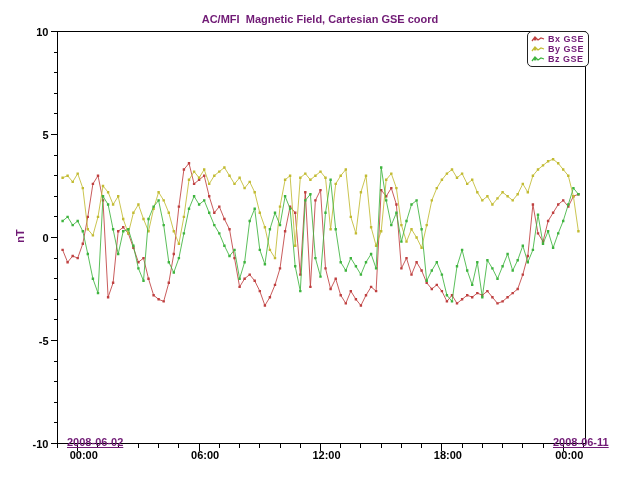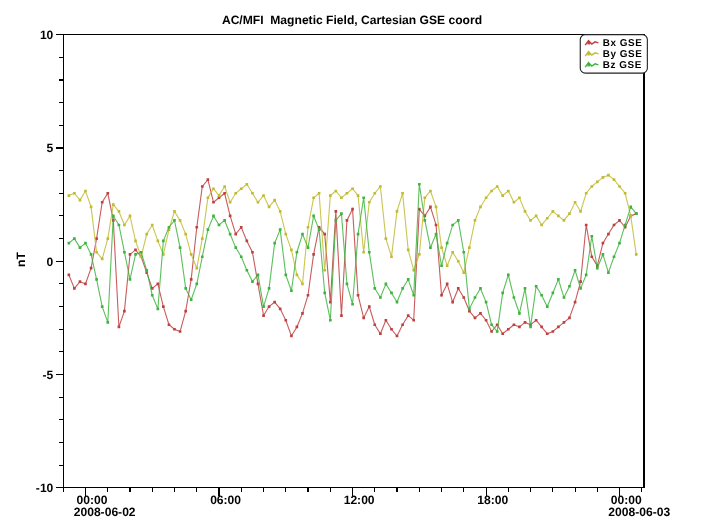--- a/index.html
+++ b/index.html
@@ -1,23 +1,23 @@
 <!DOCTYPE html>
 <html><head>
 <meta charset="utf-8">
 <style>
   html,body{margin:0;padding:0;background:#fff;}
   #figure{position:relative;width:640px;height:480px;background:#fff;overflow:hidden;
-          font-family:"Liberation Sans",sans-serif;color:#000000;}
+          font-family:"Liberation Sans",sans-serif;color:#701a75;}
   #chart-title{position:absolute;top:13px;left:0;width:640px;text-align:center;
                font:700 11px "Liberation Sans",sans-serif;white-space:pre;}
   #y-axis-label{position:absolute;left:8px;top:230px;width:24px;text-align:center;
                 font:700 11px "Liberation Sans",sans-serif;
                 transform:rotate(-90deg);transform-origin:center;}
-  .date-label{position:absolute;top:460px;font:700 11px "Liberation Sans",sans-serif;white-space:nowrap;}
+  .date-label{position:absolute;top:436px;font:700 11px "Liberation Sans",sans-serif;white-space:nowrap;text-decoration:underline;}
   #date-start{left:67px;}
   #date-end{left:553px;}
   #legend{position:absolute;left:527px;top:31px;background:#fff;border:1px solid #222;
           border-radius:5px;padding:2px 4px 2px 3px;z-index:5;}
   .legend-row{display:flex;align-items:center;gap:3px;height:10px;text-align:center;}
   .legend-label{font:700 9px "Liberation Sans",sans-serif;white-space:nowrap;letter-spacing:0.5px;}
   svg text{font:700 11px "Liberation Sans",sans-serif;fill:#000;}
   #chart-svg{position:absolute;left:0;top:0;}
 </style>
 </head>
@@ -95,21 +95,21 @@
         <polyline points="62.6,177.8 67.6,175.7 72.7,181.9 77.7,173.6 82.8,188.1 87.8,229.3 92.9,235.4 98.0,216.9 103.0,186.0 108.1,192.2 113.1,204.5 118.2,196.3 123.2,219.0 128.3,233.4 133.4,212.8 138.4,204.5 143.5,219.0 148.5,231.3 153.6,208.7 158.6,192.2 163.7,200.4 168.8,212.8 173.8,231.3 178.9,243.7 183.9,216.9 189.0,179.8 194.1,171.6 199.1,177.8 204.2,169.5 209.2,183.9 214.3,175.7 219.3,171.6 224.4,167.5 229.5,175.7 234.5,183.9 239.6,177.8 244.6,188.1 249.7,181.9 254.7,192.2 259.8,212.8 264.9,227.2 269.9,249.9 275.0,258.1 280.0,206.6 285.1,179.8 290.1,175.7 295.2,245.7 300.3,177.8 305.3,173.6 310.4,179.8 315.4,175.7 320.5,171.6 325.5,177.8 330.6,229.3 335.7,183.9 340.7,175.7 345.8,169.5 350.8,216.9 355.9,233.4 360.9,192.2 366.0,175.7 371.1,227.2 376.1,245.7 381.2,231.3 386.2,179.8 391.3,173.6 396.4,188.1 401.4,225.1 406.5,241.6 411.5,229.3 416.6,237.5 421.6,247.8 426.7,225.1 431.8,200.4 436.8,188.1 441.9,179.8 446.9,173.6 452.0,169.5 457.0,177.8 462.1,173.6 467.2,183.9 472.2,179.8 477.3,192.2 482.3,200.4 487.4,196.3 492.4,204.5 497.5,198.4 502.6,192.2 507.6,196.3 512.7,200.4 517.7,194.2 522.8,183.9 527.8,192.2 532.9,175.7 538.0,169.5 543.0,165.4 548.1,161.3 553.1,159.2 558.2,163.3 563.2,169.5 568.3,175.7 573.4,196.3 578.4,231.3" fill="none" stroke="#c2bb32" stroke-width="1" stroke-opacity="0.85"></polyline>
         <path d="M61.4,176.6h2.4v2.4h-2.4zM66.4,174.5h2.4v2.4h-2.4zM71.5,180.7h2.4v2.4h-2.4zM76.5,172.4h2.4v2.4h-2.4zM81.6,186.9h2.4v2.4h-2.4zM86.6,228.1h2.4v2.4h-2.4zM91.7,234.2h2.4v2.4h-2.4zM96.8,215.7h2.4v2.4h-2.4zM101.8,184.8h2.4v2.4h-2.4zM106.9,191.0h2.4v2.4h-2.4zM111.9,203.3h2.4v2.4h-2.4zM117.0,195.1h2.4v2.4h-2.4zM122.0,217.8h2.4v2.4h-2.4zM127.1,232.2h2.4v2.4h-2.4zM132.2,211.6h2.4v2.4h-2.4zM137.2,203.3h2.4v2.4h-2.4zM142.3,217.8h2.4v2.4h-2.4zM147.3,230.1h2.4v2.4h-2.4zM152.4,207.5h2.4v2.4h-2.4zM157.4,191.0h2.4v2.4h-2.4zM162.5,199.2h2.4v2.4h-2.4zM167.6,211.6h2.4v2.4h-2.4zM172.6,230.1h2.4v2.4h-2.4zM177.7,242.5h2.4v2.4h-2.4zM182.7,215.7h2.4v2.4h-2.4zM187.8,178.6h2.4v2.4h-2.4zM192.9,170.4h2.4v2.4h-2.4zM197.9,176.6h2.4v2.4h-2.4zM203.0,168.3h2.4v2.4h-2.4zM208.0,182.7h2.4v2.4h-2.4zM213.1,174.5h2.4v2.4h-2.4zM218.1,170.4h2.4v2.4h-2.4zM223.2,166.3h2.4v2.4h-2.4zM228.3,174.5h2.4v2.4h-2.4zM233.3,182.7h2.4v2.4h-2.4zM238.4,176.6h2.4v2.4h-2.4zM243.4,186.9h2.4v2.4h-2.4zM248.5,180.7h2.4v2.4h-2.4zM253.5,191.0h2.4v2.4h-2.4zM258.6,211.6h2.4v2.4h-2.4zM263.7,226.0h2.4v2.4h-2.4zM268.7,248.7h2.4v2.4h-2.4zM273.8,256.9h2.4v2.4h-2.4zM278.8,205.4h2.4v2.4h-2.4zM283.9,178.6h2.4v2.4h-2.4zM288.9,174.5h2.4v2.4h-2.4zM294.0,244.5h2.4v2.4h-2.4zM299.1,176.6h2.4v2.4h-2.4zM304.1,172.4h2.4v2.4h-2.4zM309.2,178.6h2.4v2.4h-2.4zM314.2,174.5h2.4v2.4h-2.4zM319.3,170.4h2.4v2.4h-2.4zM324.3,176.6h2.4v2.4h-2.4zM329.4,228.1h2.4v2.4h-2.4zM334.5,182.7h2.4v2.4h-2.4zM339.5,174.5h2.4v2.4h-2.4zM344.6,168.3h2.4v2.4h-2.4zM349.6,215.7h2.4v2.4h-2.4zM354.7,232.2h2.4v2.4h-2.4zM359.7,191.0h2.4v2.4h-2.4zM364.8,174.5h2.4v2.4h-2.4zM369.9,226.0h2.4v2.4h-2.4zM374.9,244.5h2.4v2.4h-2.4zM380.0,230.1h2.4v2.4h-2.4zM385.0,178.6h2.4v2.4h-2.4zM390.1,172.4h2.4v2.4h-2.4zM395.2,186.9h2.4v2.4h-2.4zM400.2,223.9h2.4v2.4h-2.4zM405.3,240.4h2.4v2.4h-2.4zM410.3,228.1h2.4v2.4h-2.4zM415.4,236.3h2.4v2.4h-2.4zM420.4,246.6h2.4v2.4h-2.4zM425.5,223.9h2.4v2.4h-2.4zM430.6,199.2h2.4v2.4h-2.4zM435.6,186.9h2.4v2.4h-2.4zM440.7,178.6h2.4v2.4h-2.4zM445.7,172.4h2.4v2.4h-2.4zM450.8,168.3h2.4v2.4h-2.4zM455.8,176.6h2.4v2.4h-2.4zM460.9,172.4h2.4v2.4h-2.4zM466.0,182.7h2.4v2.4h-2.4zM471.0,178.6h2.4v2.4h-2.4zM476.1,191.0h2.4v2.4h-2.4zM481.1,199.2h2.4v2.4h-2.4zM486.2,195.1h2.4v2.4h-2.4zM491.2,203.3h2.4v2.4h-2.4zM496.3,197.2h2.4v2.4h-2.4zM501.4,191.0h2.4v2.4h-2.4zM506.4,195.1h2.4v2.4h-2.4zM511.5,199.2h2.4v2.4h-2.4zM516.5,193.0h2.4v2.4h-2.4zM521.6,182.7h2.4v2.4h-2.4zM526.6,191.0h2.4v2.4h-2.4zM531.7,174.5h2.4v2.4h-2.4zM536.8,168.3h2.4v2.4h-2.4zM541.8,164.2h2.4v2.4h-2.4zM546.9,160.1h2.4v2.4h-2.4zM551.9,158.0h2.4v2.4h-2.4zM557.0,162.1h2.4v2.4h-2.4zM562.0,168.3h2.4v2.4h-2.4zM567.1,174.5h2.4v2.4h-2.4zM572.2,195.1h2.4v2.4h-2.4zM577.2,230.1h2.4v2.4h-2.4z" fill="#c2bb32"></path>
       </g>
       <g>
         <polyline points="62.6,221.0 67.6,216.9 72.7,225.1 77.7,221.0 82.8,231.3 87.8,254.0 92.9,278.7 98.0,293.1 103.0,196.3 108.1,204.5 113.1,229.3 118.2,254.0 123.2,231.3 128.3,229.3 133.4,245.7 138.4,268.4 143.5,280.8 148.5,219.0 153.6,206.6 158.6,200.4 163.7,225.1 168.8,262.2 173.8,272.5 178.9,258.1 183.9,233.4 189.0,208.7 194.1,196.3 199.1,204.5 204.2,200.4 209.2,212.8 214.3,225.1 219.3,233.4 224.4,245.7 229.5,256.0 234.5,249.9 239.6,278.7 244.6,262.2 249.7,221.0 254.7,208.7 259.8,249.9 264.9,264.3 269.9,229.3 275.0,212.8 280.0,225.1 285.1,196.3 290.1,208.7 295.2,266.3 300.3,291.1 305.3,200.4 310.4,194.2 315.4,258.1 320.5,276.6 325.5,212.8 330.6,179.8 335.7,229.3 340.7,262.2 345.8,270.5 350.8,258.1 355.9,266.3 360.9,274.6 366.0,262.2 371.1,254.0 376.1,268.4 381.2,167.5 386.2,200.4 391.3,225.1 396.4,212.8 401.4,241.6 406.5,221.0 411.5,204.5 416.6,200.4 421.6,229.3 426.7,280.8 431.8,270.5 436.8,262.2 441.9,274.6 446.9,295.2 452.0,301.4 457.0,266.3 462.1,249.9 467.2,270.5 472.2,284.9 477.3,262.2 482.3,297.2 487.4,260.2 492.4,268.4 497.5,278.7 502.6,266.3 507.6,254.0 512.7,270.5 517.7,260.2 522.8,245.7 527.8,262.2 532.9,249.9 538.0,214.8 543.0,243.7 548.1,231.3 553.1,247.8 558.2,233.4 563.2,221.0 568.3,204.5 573.4,188.1 578.4,194.2" fill="none" stroke="#3eb43e" stroke-width="1" stroke-opacity="0.85"></polyline>
         <path d="M61.4,219.8h2.4v2.4h-2.4zM66.4,215.7h2.4v2.4h-2.4zM71.5,223.9h2.4v2.4h-2.4zM76.5,219.8h2.4v2.4h-2.4zM81.6,230.1h2.4v2.4h-2.4zM86.6,252.8h2.4v2.4h-2.4zM91.7,277.5h2.4v2.4h-2.4zM96.8,291.9h2.4v2.4h-2.4zM101.8,195.1h2.4v2.4h-2.4zM106.9,203.3h2.4v2.4h-2.4zM111.9,228.1h2.4v2.4h-2.4zM117.0,252.8h2.4v2.4h-2.4zM122.0,230.1h2.4v2.4h-2.4zM127.1,228.1h2.4v2.4h-2.4zM132.2,244.5h2.4v2.4h-2.4zM137.2,267.2h2.4v2.4h-2.4zM142.3,279.6h2.4v2.4h-2.4zM147.3,217.8h2.4v2.4h-2.4zM152.4,205.4h2.4v2.4h-2.4zM157.4,199.2h2.4v2.4h-2.4zM162.5,223.9h2.4v2.4h-2.4zM167.6,261.0h2.4v2.4h-2.4zM172.6,271.3h2.4v2.4h-2.4zM177.7,256.9h2.4v2.4h-2.4zM182.7,232.2h2.4v2.4h-2.4zM187.8,207.5h2.4v2.4h-2.4zM192.9,195.1h2.4v2.4h-2.4zM197.9,203.3h2.4v2.4h-2.4zM203.0,199.2h2.4v2.4h-2.4zM208.0,211.6h2.4v2.4h-2.4zM213.1,223.9h2.4v2.4h-2.4zM218.1,232.2h2.4v2.4h-2.4zM223.2,244.5h2.4v2.4h-2.4zM228.3,254.8h2.4v2.4h-2.4zM233.3,248.7h2.4v2.4h-2.4zM238.4,277.5h2.4v2.4h-2.4zM243.4,261.0h2.4v2.4h-2.4zM248.5,219.8h2.4v2.4h-2.4zM253.5,207.5h2.4v2.4h-2.4zM258.6,248.7h2.4v2.4h-2.4zM263.7,263.1h2.4v2.4h-2.4zM268.7,228.1h2.4v2.4h-2.4zM273.8,211.6h2.4v2.4h-2.4zM278.8,223.9h2.4v2.4h-2.4zM283.9,195.1h2.4v2.4h-2.4zM288.9,207.5h2.4v2.4h-2.4zM294.0,265.1h2.4v2.4h-2.4zM299.1,289.9h2.4v2.4h-2.4zM304.1,199.2h2.4v2.4h-2.4zM309.2,193.0h2.4v2.4h-2.4zM314.2,256.9h2.4v2.4h-2.4zM319.3,275.4h2.4v2.4h-2.4zM324.3,211.6h2.4v2.4h-2.4zM329.4,178.6h2.4v2.4h-2.4zM334.5,228.1h2.4v2.4h-2.4zM339.5,261.0h2.4v2.4h-2.4zM344.6,269.3h2.4v2.4h-2.4zM349.6,256.9h2.4v2.4h-2.4zM354.7,265.1h2.4v2.4h-2.4zM359.7,273.4h2.4v2.4h-2.4zM364.8,261.0h2.4v2.4h-2.4zM369.9,252.8h2.4v2.4h-2.4zM374.9,267.2h2.4v2.4h-2.4zM380.0,166.3h2.4v2.4h-2.4zM385.0,199.2h2.4v2.4h-2.4zM390.1,223.9h2.4v2.4h-2.4zM395.2,211.6h2.4v2.4h-2.4zM400.2,240.4h2.4v2.4h-2.4zM405.3,219.8h2.4v2.4h-2.4zM410.3,203.3h2.4v2.4h-2.4zM415.4,199.2h2.4v2.4h-2.4zM420.4,228.1h2.4v2.4h-2.4zM425.5,279.6h2.4v2.4h-2.4zM430.6,269.3h2.4v2.4h-2.4zM435.6,261.0h2.4v2.4h-2.4zM440.7,273.4h2.4v2.4h-2.4zM445.7,294.0h2.4v2.4h-2.4zM450.8,300.2h2.4v2.4h-2.4zM455.8,265.1h2.4v2.4h-2.4zM460.9,248.7h2.4v2.4h-2.4zM466.0,269.3h2.4v2.4h-2.4zM471.0,283.7h2.4v2.4h-2.4zM476.1,261.0h2.4v2.4h-2.4zM481.1,296.0h2.4v2.4h-2.4zM486.2,259.0h2.4v2.4h-2.4zM491.2,267.2h2.4v2.4h-2.4zM496.3,277.5h2.4v2.4h-2.4zM501.4,265.1h2.4v2.4h-2.4zM506.4,252.8h2.4v2.4h-2.4zM511.5,269.3h2.4v2.4h-2.4zM516.5,259.0h2.4v2.4h-2.4zM521.6,244.5h2.4v2.4h-2.4zM526.6,261.0h2.4v2.4h-2.4zM531.7,248.7h2.4v2.4h-2.4zM536.8,213.6h2.4v2.4h-2.4zM541.8,242.5h2.4v2.4h-2.4zM546.9,230.1h2.4v2.4h-2.4zM551.9,246.6h2.4v2.4h-2.4zM557.0,232.2h2.4v2.4h-2.4zM562.0,219.8h2.4v2.4h-2.4zM567.1,203.3h2.4v2.4h-2.4zM572.2,186.9h2.4v2.4h-2.4zM577.2,193.0h2.4v2.4h-2.4z" fill="#3eb43e"></path>
       </g>
     </svg>
 
   <div class="date-label" id="date-start">2008-06-02</div>
-  <div class="date-label" id="date-end">2008-06-03</div>
+  <div class="date-label" id="date-end">2008-06-11</div>
 
   <div id="legend">
     <div class="legend-row">
       <svg width="14" height="9">
         <path d="M1,6 L4,2 L7,5 L10,3 L13,4" fill="none" stroke="#bf4040" stroke-width="1.3"></path>
         <rect x="3" y="3" width="2.4" height="2.4" fill="#bf4040"></rect>
       </svg>
       <span class="legend-label">Bx GSE</span>
     </div>
     <div class="legend-row">

